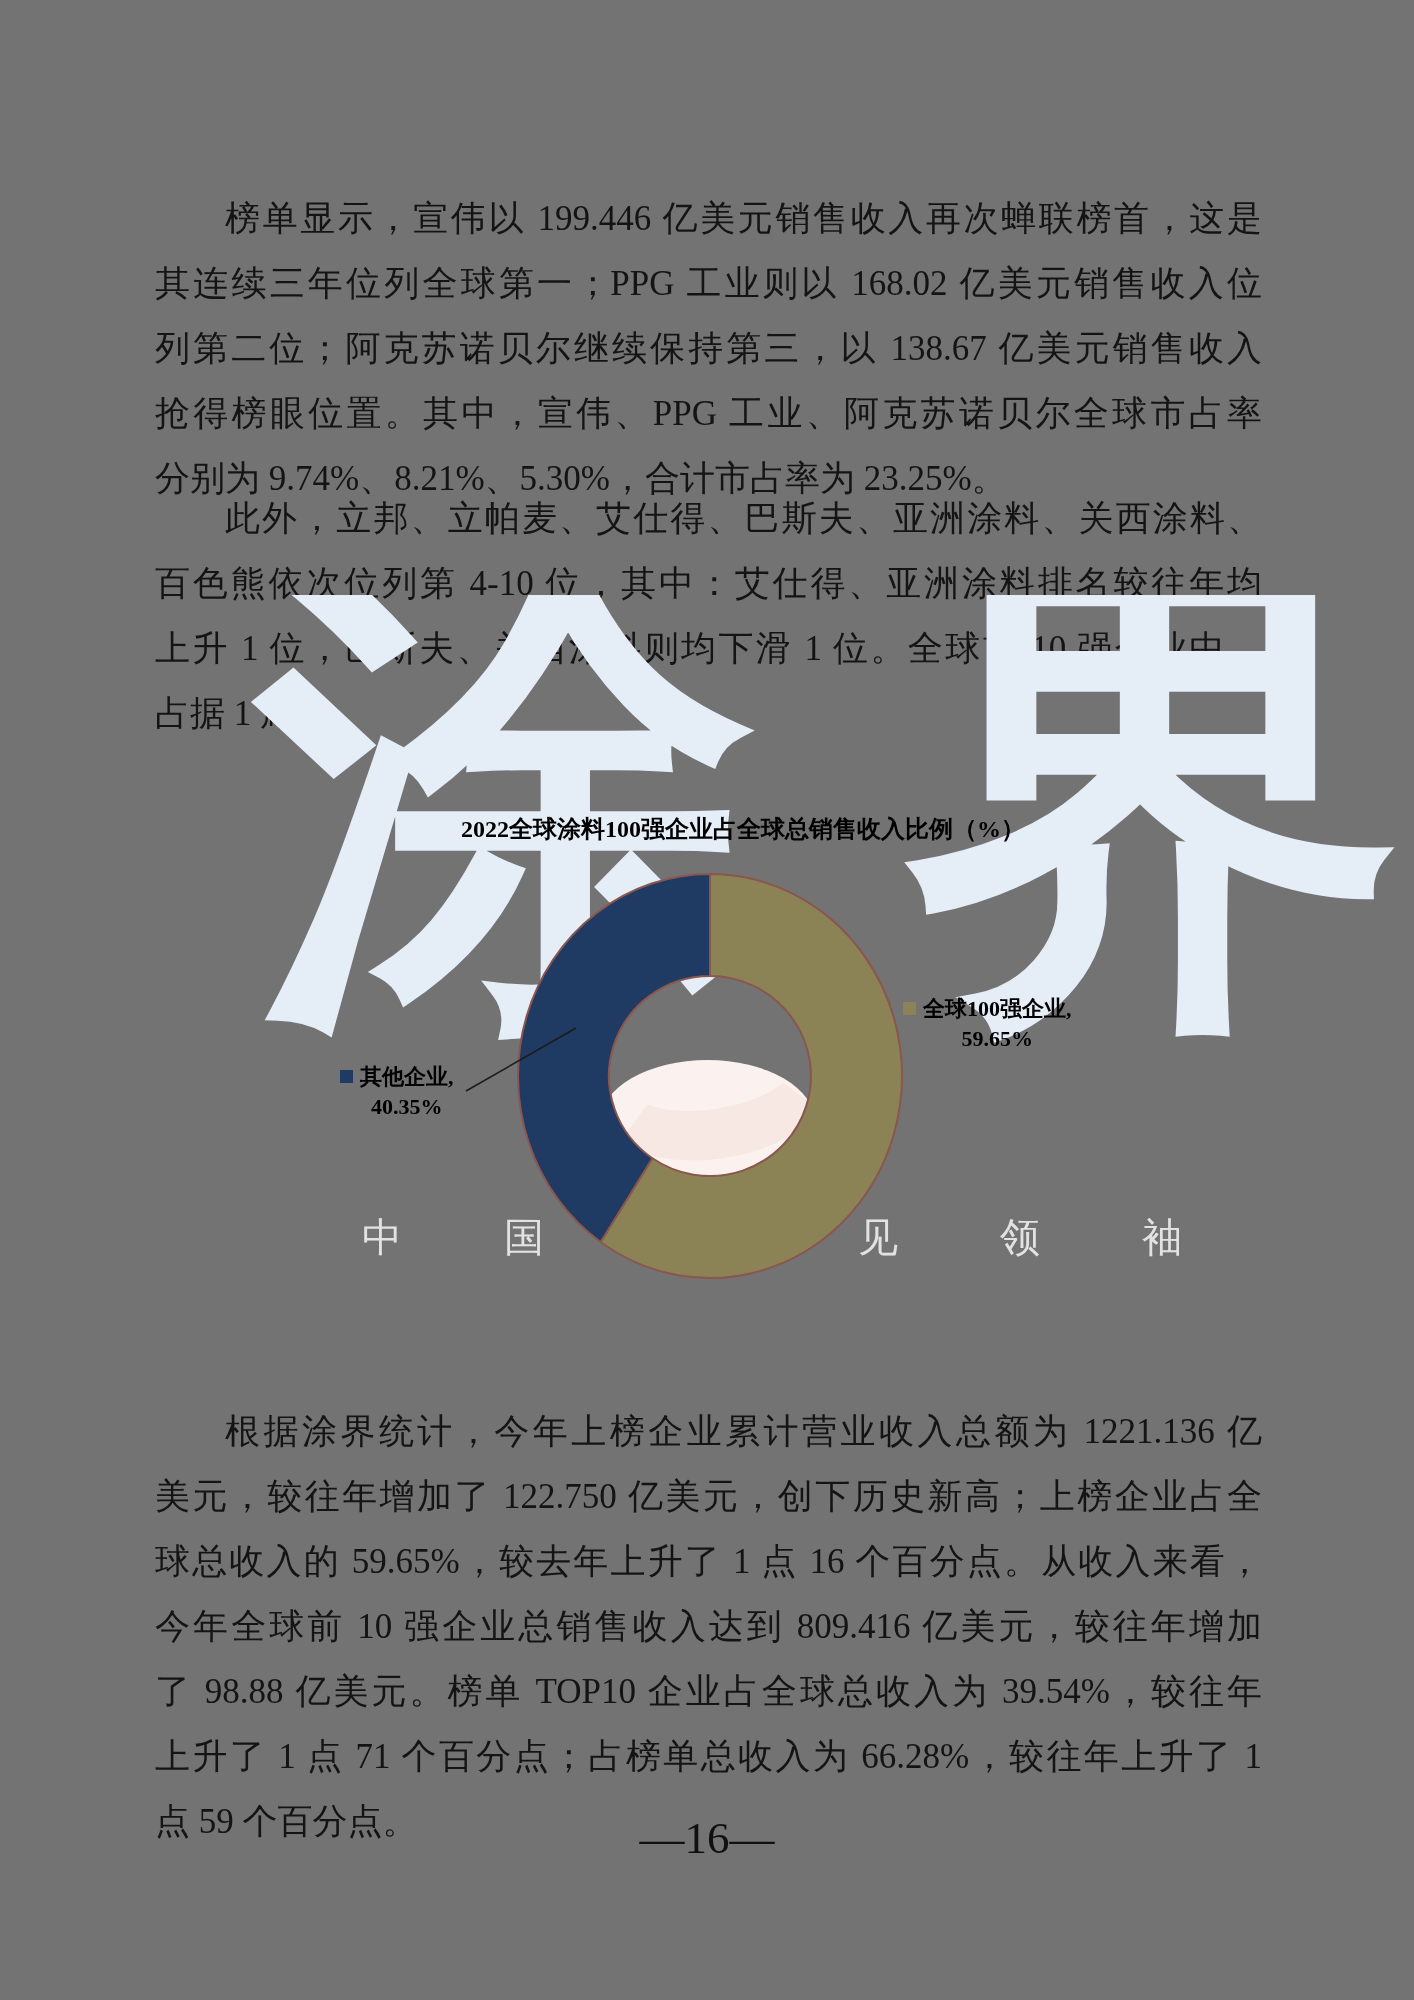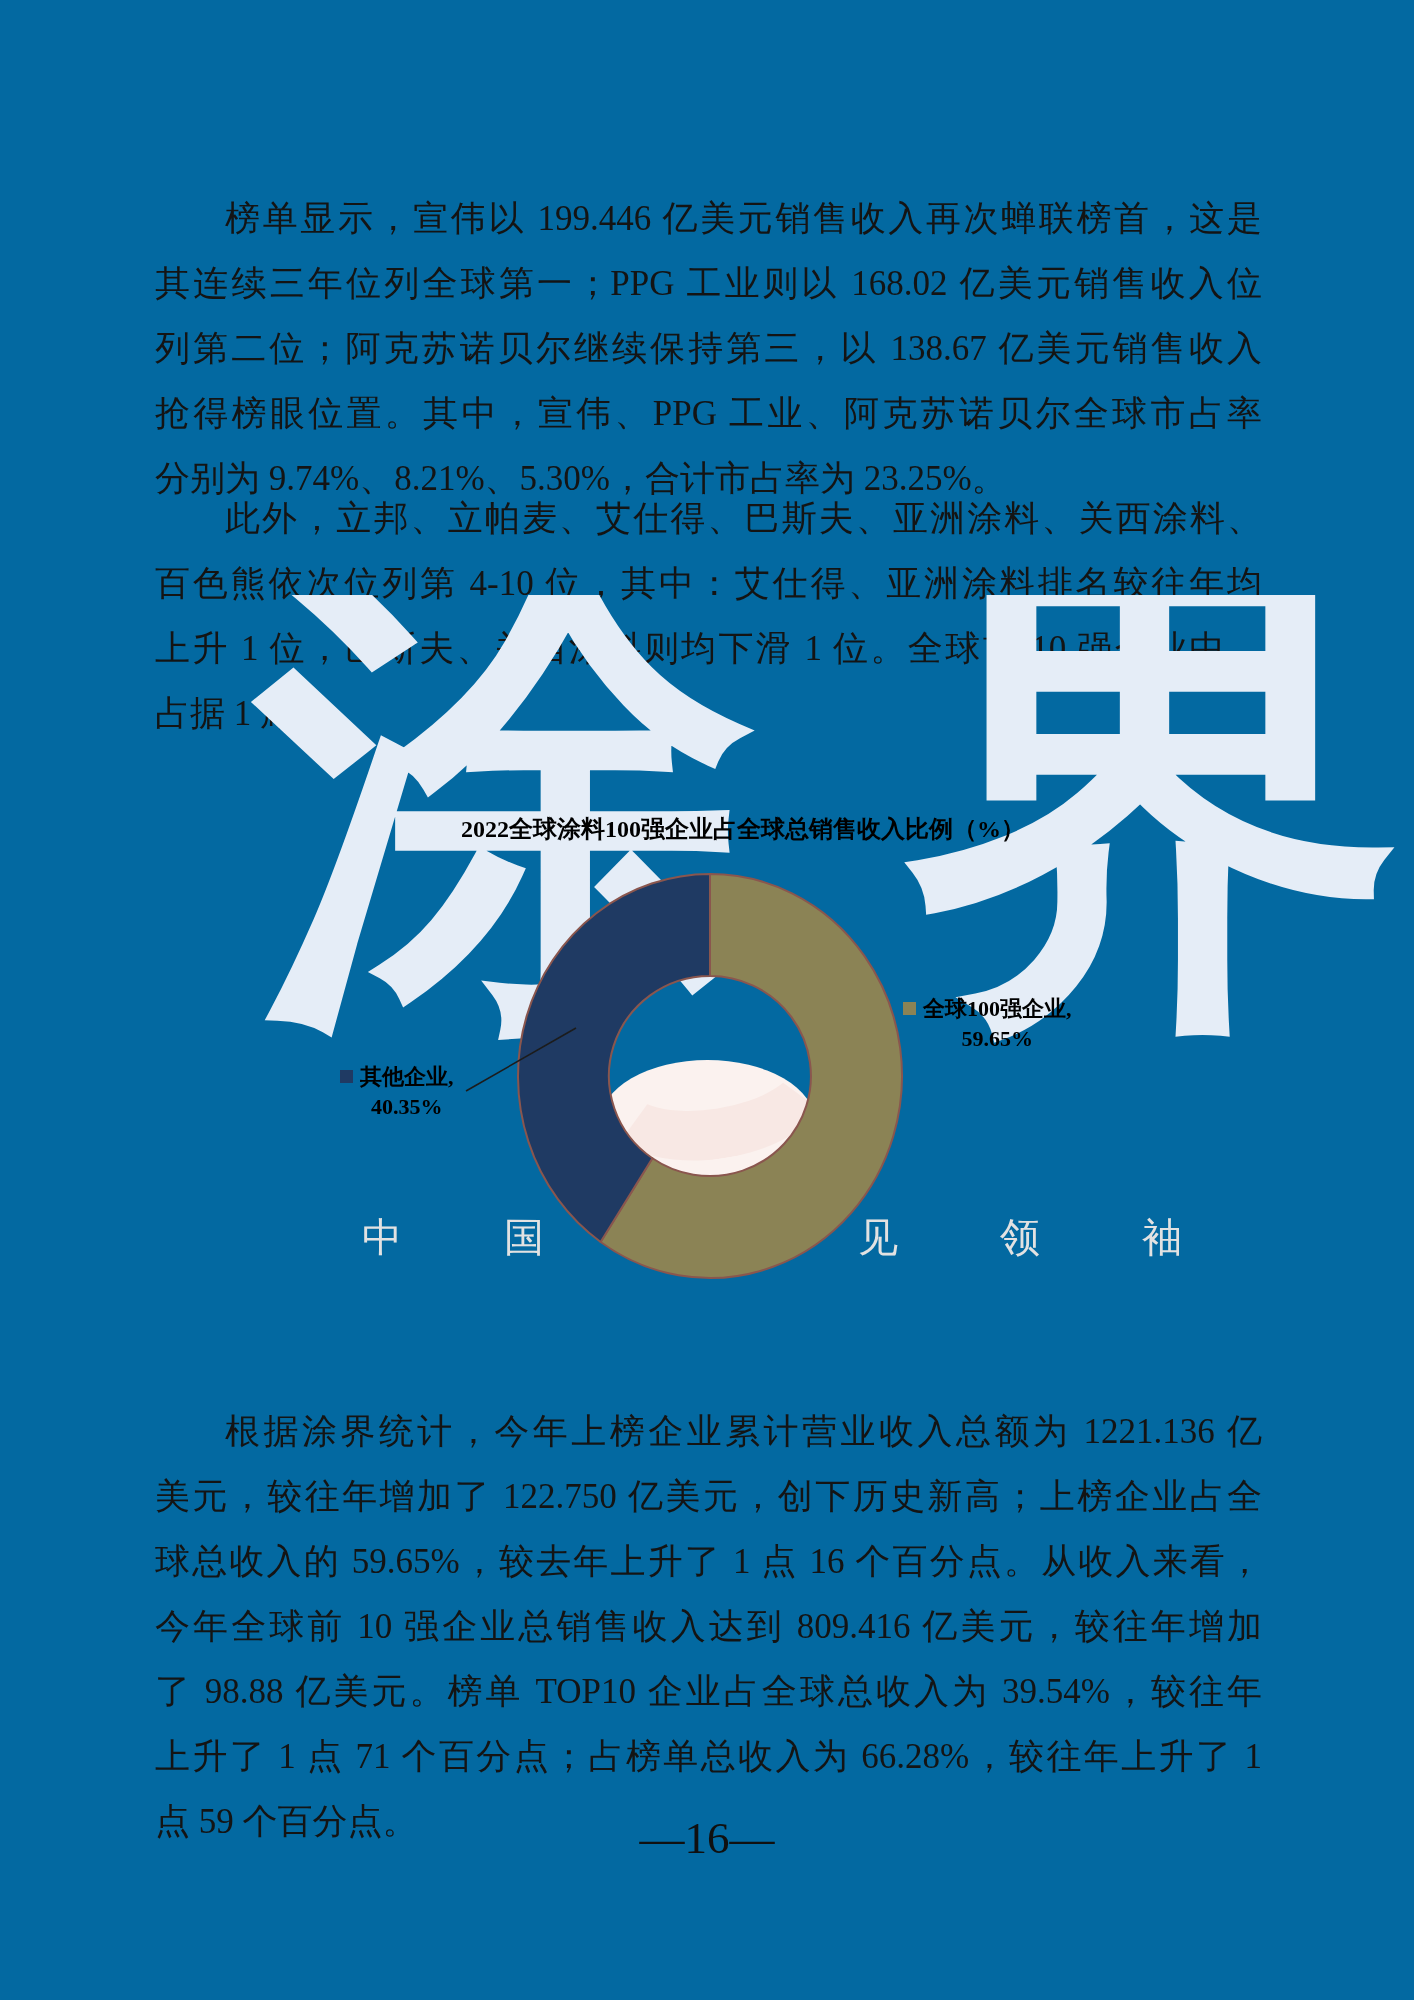--- a/index.html
+++ b/index.html
@@ -1,20 +1,20 @@
 <!DOCTYPE html>
 <html><head>
 <meta charset="utf-8">
 <style>
   html,body{margin:0;padding:0;background:#888;}
   .page{
     position:relative;
     width:1414px;height:2000px;
     margin:0 auto;
-    background:#0369a1;
+    background:#737373;
     overflow:hidden;
     font-family:"Liberation Serif","DejaVu Serif",serif;
   }
   
   .para{position:absolute;left:155px;width:1107px;}
   .para .line{
     font-size:35px;line-height:65px;height:65px;
     color:#141414;
     text-align:justify;text-align-last:justify;text-justify:inter-character;
     white-space:nowrap;overflow:hidden;

